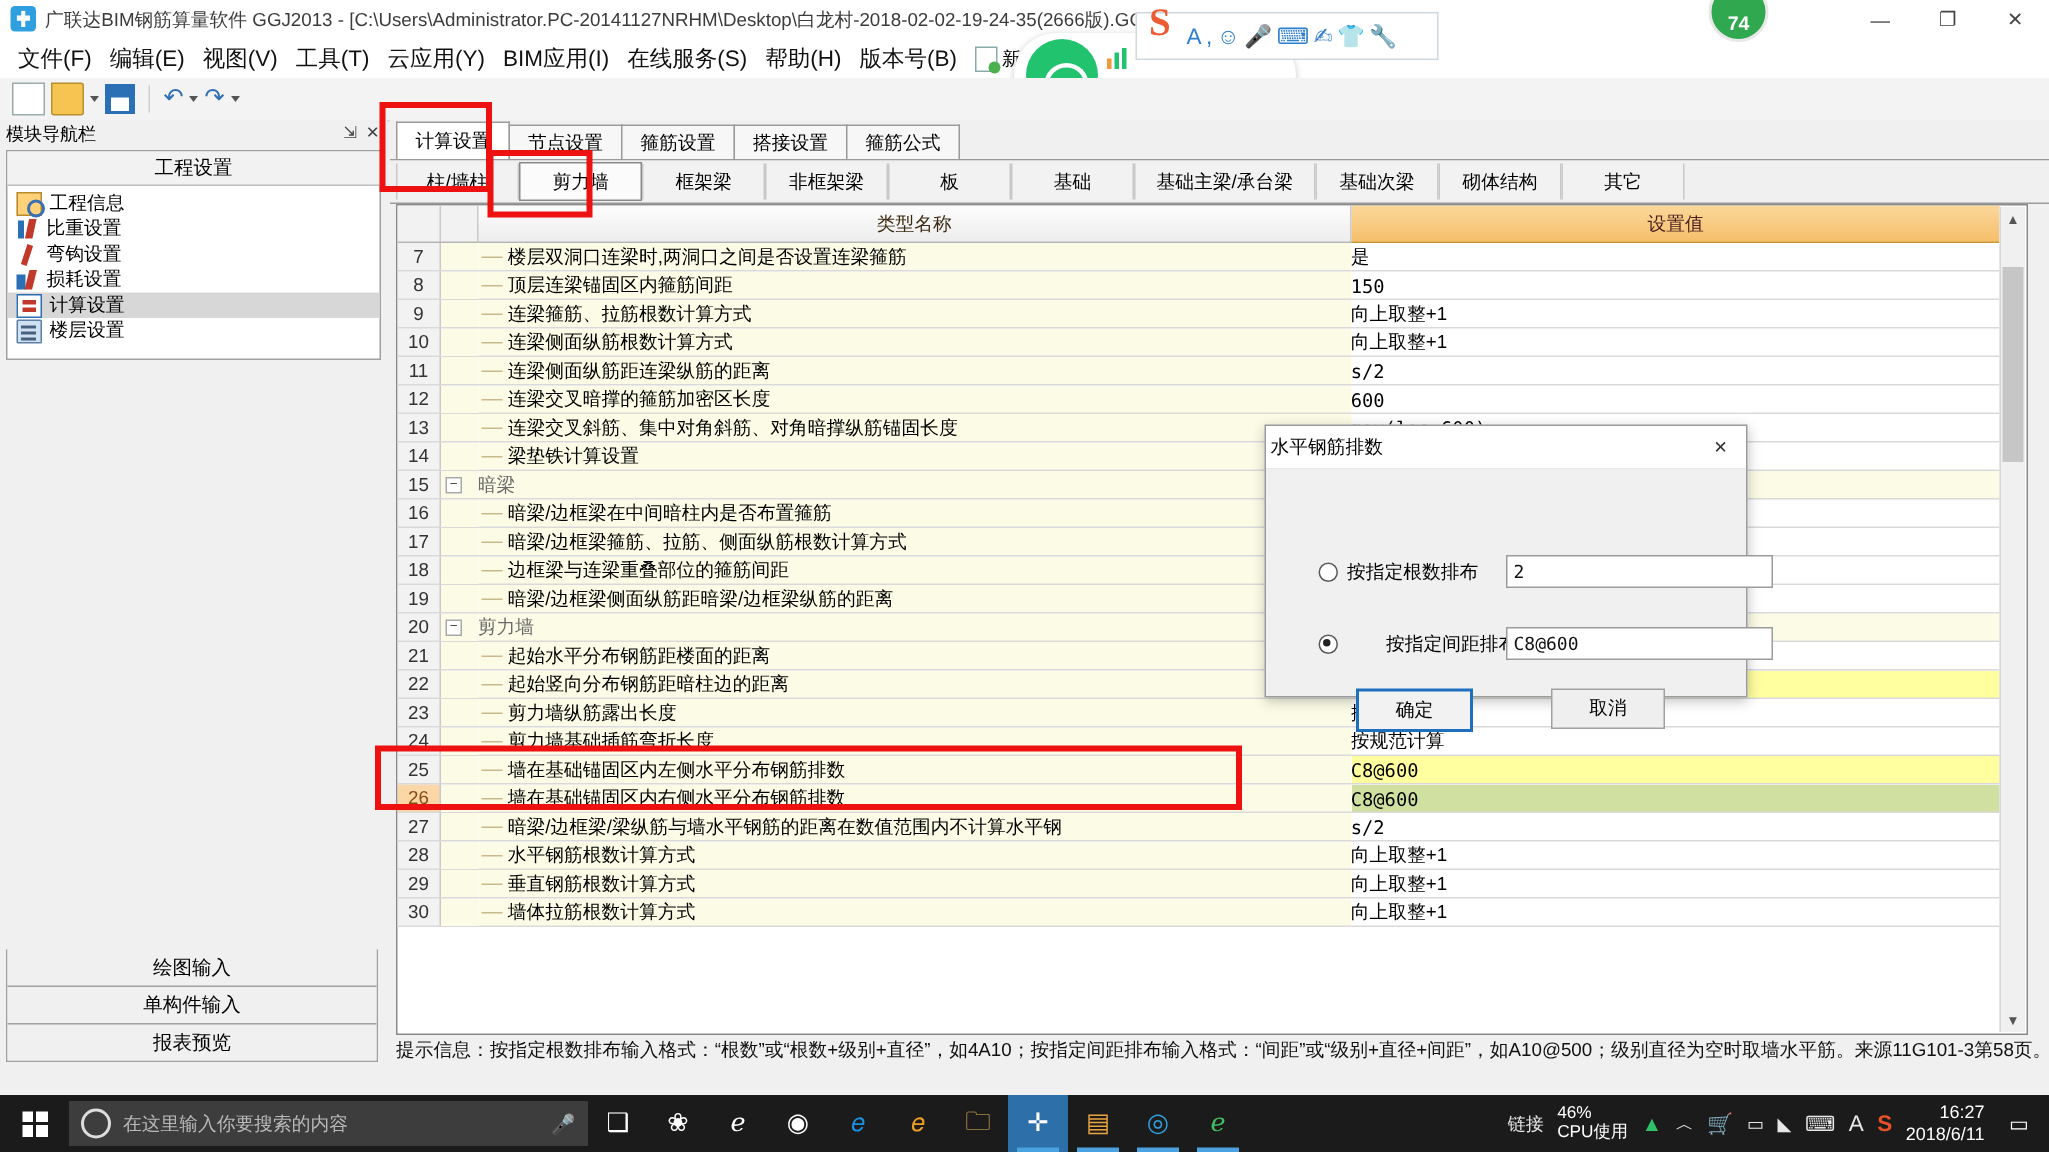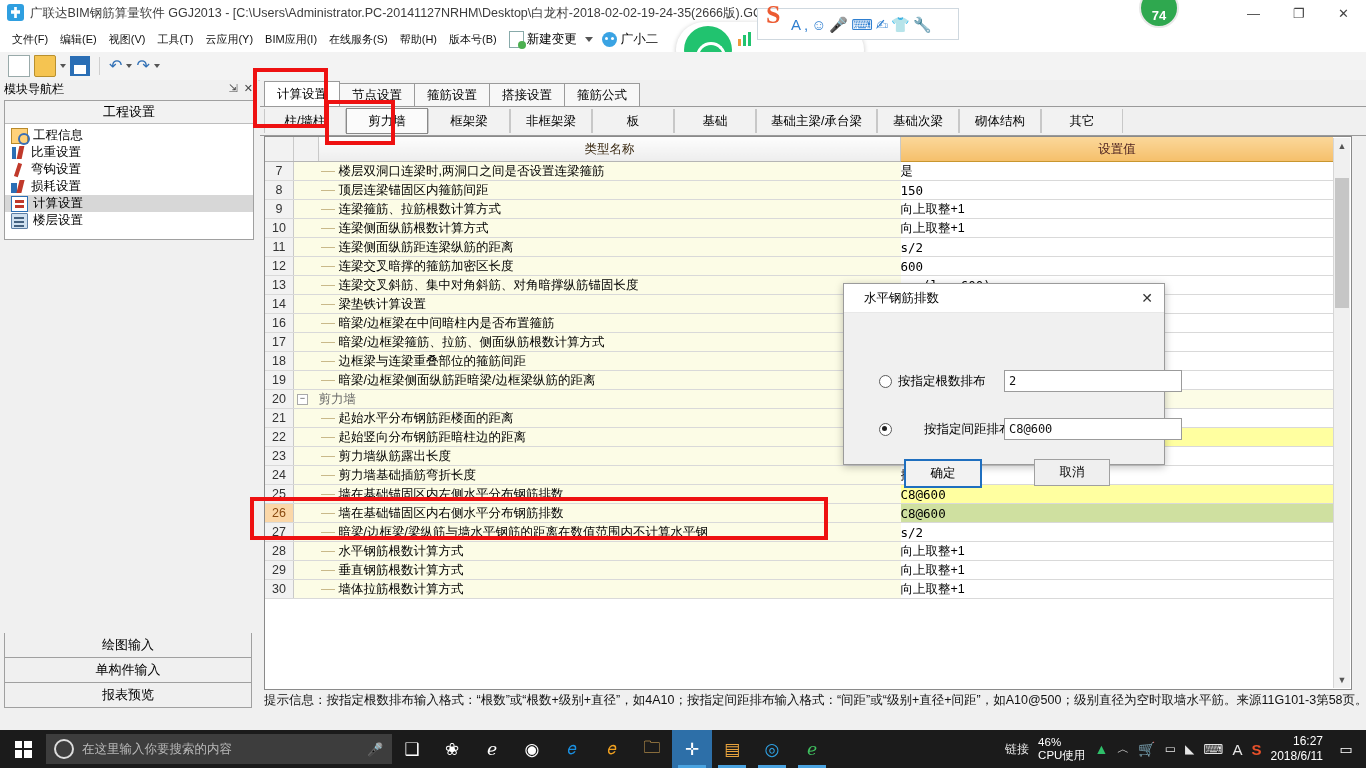--- a/index.html
+++ b/index.html
@@ -16,21 +16,21 @@
   .tb-icon{position:absolute;left:7px;top:4px;width:17px;height:17px;border-radius:3px;background:#2f9fe0;}
   .tb-icon:after{content:"";position:absolute;left:4px;top:3px;width:9px;height:11px;
      background:#fff;clip-path:polygon(35% 0,65% 0,65% 30%,100% 30%,100% 62%,65% 62%,65% 100%,35% 100%,35% 62%,0 62%,0 30%,35% 30%);}
   .tb-title{position:absolute;left:30px;top:5px;font-size:12.5px;color:#3c3c3c;white-space:nowrap;}
   .wbtns{position:absolute;right:0;top:0;height:26px;display:flex;}
   .wbtn{width:45px;height:26px;display:flex;align-items:center;justify-content:center;color:#444;font-size:13px;}
 
   
   .menubar{position:absolute;left:0;top:26px;width:1366px;height:26px;background:#fff;}
   .menus{display:flex;align-items:center;height:26px;padding-left:6px;}
-  .menu{padding:3px 6px;font-size:11px;color:#111;white-space:nowrap;}
+  .menu{padding:3px 6px;font-size:15px;color:#111;white-space:nowrap;}
   .chg{display:flex;align-items:center;margin-left:6px;gap:3px;font-size:12.5px;}
   .chg-ic{width:13px;height:15px;background:#fff;border:1px solid #8aa;position:relative;}
   .chg-ic:after{content:"";position:absolute;right:-3px;bottom:-2px;width:8px;height:8px;border-radius:50%;background:#4caf50;}
   .caretd{width:0;height:0;border-left:4px solid transparent;border-right:4px solid transparent;border-top:5px solid #555;margin:0 5px;}
   .gxe{display:flex;align-items:center;gap:4px;margin-left:4px;font-size:12.5px;}
   .gxe-ic{width:15px;height:15px;border-radius:50%;background:#3aa3e3;position:relative;}
   .gxe-ic:before{content:"";position:absolute;left:3px;top:5px;width:3px;height:3px;border-radius:50%;background:#fff;box-shadow:6px 0 0 #fff;}
 
   
   .wifibadge{position:absolute;left:676px;top:22px;width:188px;height:56px;background:#fff;border-radius:28px;box-shadow:0 1px 5px rgba(0,0,0,.22);}
@@ -138,21 +138,21 @@
   .hint{position:absolute;left:4px;top:612px;width:1348px;font-size:12.5px;color:#111;white-space:nowrap;}
   .botbtns{position:absolute;left:12px;top:668px;display:flex;gap:12px;}
   .bbtn{min-width:90px;height:24px;border:1px solid #9a9a9a;background:#f0f0f0;display:flex;align-items:center;justify-content:center;font-size:12.5px;}
   .bbtn.sm{min-width:72px;}
 
   
   .redbox{position:absolute;border:4px solid #ee1111;box-sizing:border-box;pointer-events:none;}
 
   
   .dialog{position:absolute;left:843px;top:283px;width:320px;height:180px;background:#f0f0f0;border:1px solid #9b9b9b;box-shadow:0 2px 8px rgba(0,0,0,.25);}
-  .dlg-title{height:28px;background:#fff;display:flex;align-items:center;padding-left:20px;font-size:12.5px;border-bottom:1px solid #e8e8e8;}
+  .dlg-title{height:28px;background:#fff;display:flex;align-items:center;padding-left:3px;font-size:12.5px;border-bottom:1px solid #e8e8e8;font-family:Liberation Mono, monospace;}
   .dlg-x{position:absolute;right:0;top:0;width:34px;height:28px;display:flex;align-items:center;justify-content:center;font-size:14px;color:#333;}
   .dlg-body{position:relative;height:152px;}
   .radio-row{position:absolute;display:flex;align-items:center;gap:6px;font-size:12.5px;}
   .radio{width:11px;height:11px;border:1px solid #5a5a5a;border-radius:50%;background:#fff;position:relative;flex:0 0 auto;}
   .radio.on:after{content:"";position:absolute;left:2px;top:2px;width:5px;height:5px;border-radius:50%;background:#222;}
   .dlg-input{position:absolute;height:22px;width:178px;border:1px solid #9b9b9b;background:#fff;font-size:12px;padding:0 4px;box-sizing:border-box;
       font-family:"DejaVu Sans Mono","Liberation Mono",monospace;color:#111;}
   .dlg-btn{position:absolute;width:74px;height:25px;border:1px solid #a0a0a0;background:#efefef;font-size:12.5px;
       display:flex;align-items:center;justify-content:center;}
   .dlg-btn.primary{border:2px solid #1f6fbf;background:#f2f2f2;}
@@ -378,20 +378,26 @@
               <td class="num">13</td>
               <td class="tree"></td>
               <td class="label"><span class="dash"></span><span>连梁交叉斜筋、集中对角斜筋、对角暗撑纵筋锚固长度</span></td>
               <td class="val">max(lae,600)</td>
             </tr>
             <tr>
               <td class="num">14</td>
               <td class="tree"></td>
               <td class="label"><span class="dash"></span><span>梁垫铁计算设置</span></td>
               <td class="val cjk">按规范计算</td>
+            </tr>
+            <tr class="grp">
+              <td class="num">15</td>
+              <td class="tree"><span class="expander">−</span></td>
+              <td class="label"><span>暗梁</span></td>
+              <td class="val"></td>
             </tr>
             <tr>
               <td class="num">16</td>
               <td class="tree"></td>
               <td class="label"><span class="dash"></span><span>暗梁/边框梁在中间暗柱内是否布置箍筋</span></td>
               <td class="val cjk">否</td>
             </tr>
             <tr>
               <td class="num">17</td>
               <td class="tree"></td>

